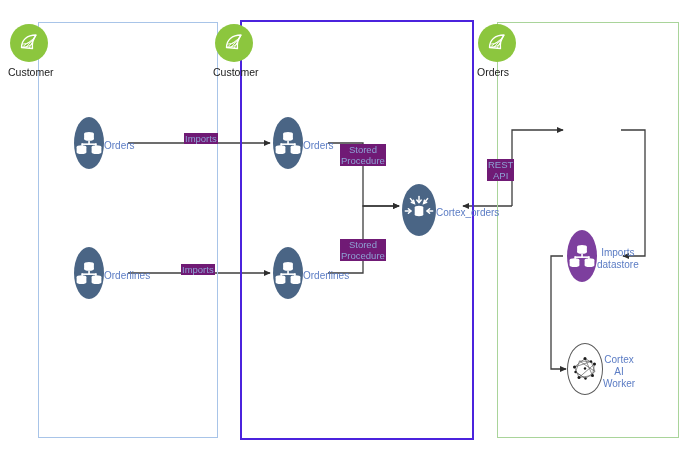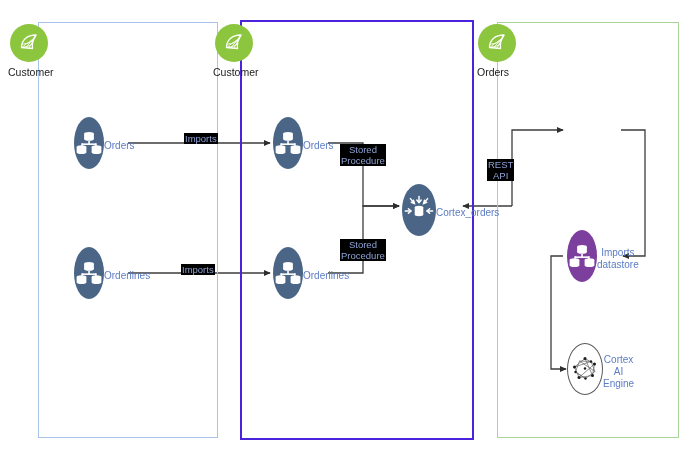--- a/index.html
+++ b/index.html
@@ -83,21 +83,21 @@
 
   
   .edge-label {
     position: absolute;
     font-size: 9.5px;
     line-height: 11px;
     color: #8ea2d4;
     text-align: center;
     white-space: pre-line;
     font-family: "Liberation Sans", sans-serif;
-    background: #000000;
+    background: #701a75;
     padding: 0 1px;
   }
 </style>
 </head>
 <body>
 
 <div id="canvas">
 
   <svg id="wires" viewBox="0 0 700 451" xmlns="http://www.w3.org/2000/svg">
     <defs>
@@ -318,21 +318,21 @@
           <circle cx="11.0" cy="25.5" r="1.5"></circle>
           <circle cx="6.5" cy="15.0" r="1.5"></circle>
           <circle cx="17.5" cy="26.5" r="1.2"></circle>
           <circle cx="23.0" cy="9.5" r="1.2"></circle>
           <circle cx="7.5" cy="20.0" r="1.2"></circle>
           <circle cx="17.0" cy="16.5" r="1.2"></circle>
         </g>
       </svg>
     </div>
     <div class="node-label">Cortex AI
-Engine</div>
+Worker</div>
   </div>
 
   <div class="edge-label" style="left:184px; top:133px;">Imports</div>
 
   <div class="edge-label" style="left:181px; top:264px;">Imports</div>
 
   <div class="edge-label" style="left:340px; top:144px;">Stored
 Procedure</div>
 
   <div class="edge-label" style="left:340px; top:239px;">Stored

